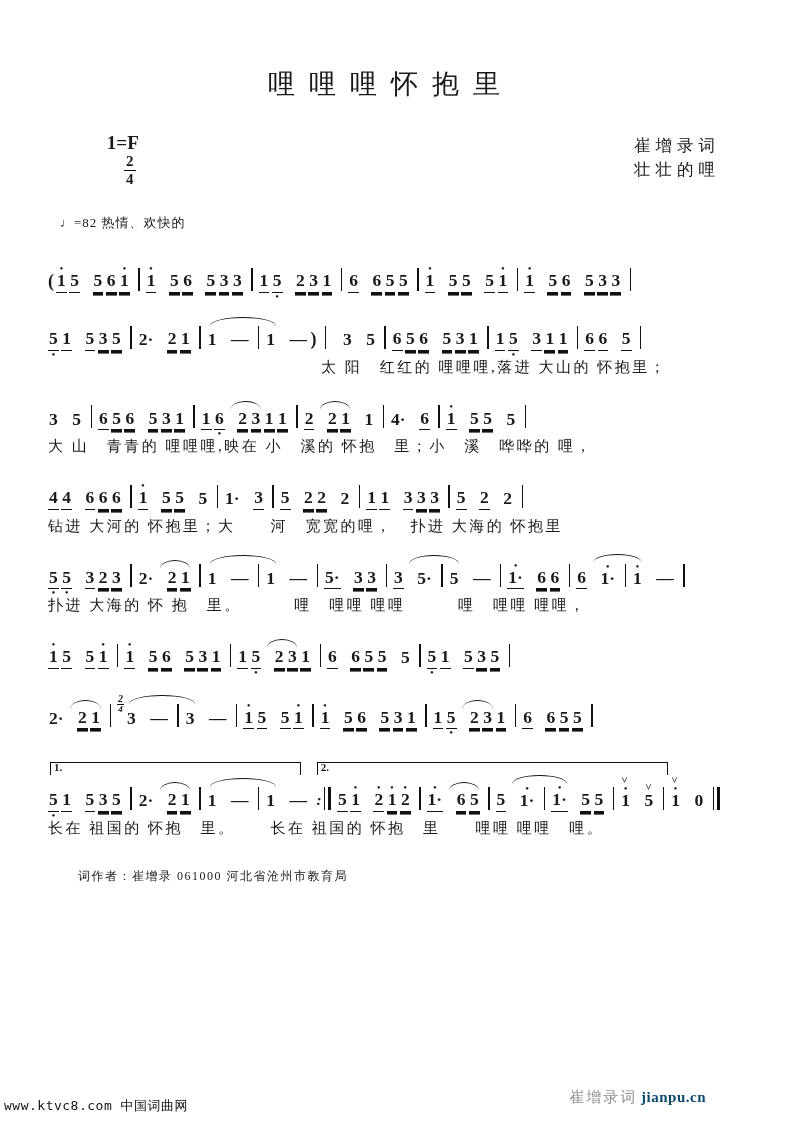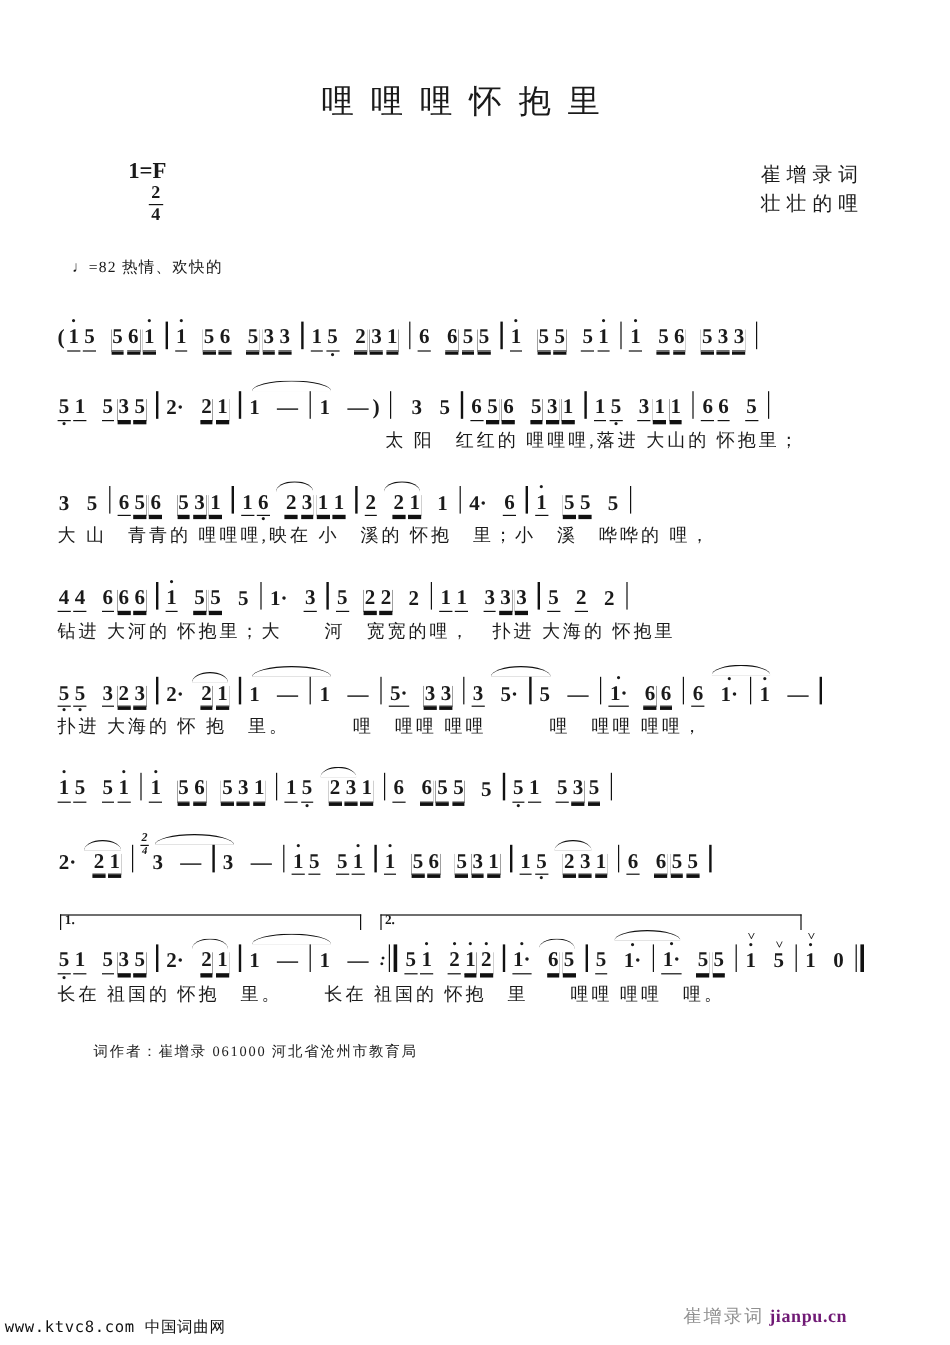--- a/index.html
+++ b/index.html
@@ -1233,15 +1233,15 @@
       </div>
     </div>
 
   <div class="footer">
     <div>词作者：崔增录  061000 河北省沧州市教育局</div>
   </div>
 
   <div class="wm-left">www.ktvc8.com 中国词曲网</div>
   <div class="wm-right">
     <span class="gray">崔增录词</span>
-    <span class="orange" style="color: #701a75;">jianpu.cn</span>
+    <span class="orange" style="color: #0c4a6e;">jianpu.cn</span>
   </div>
 </div>
 
 </body></html>

